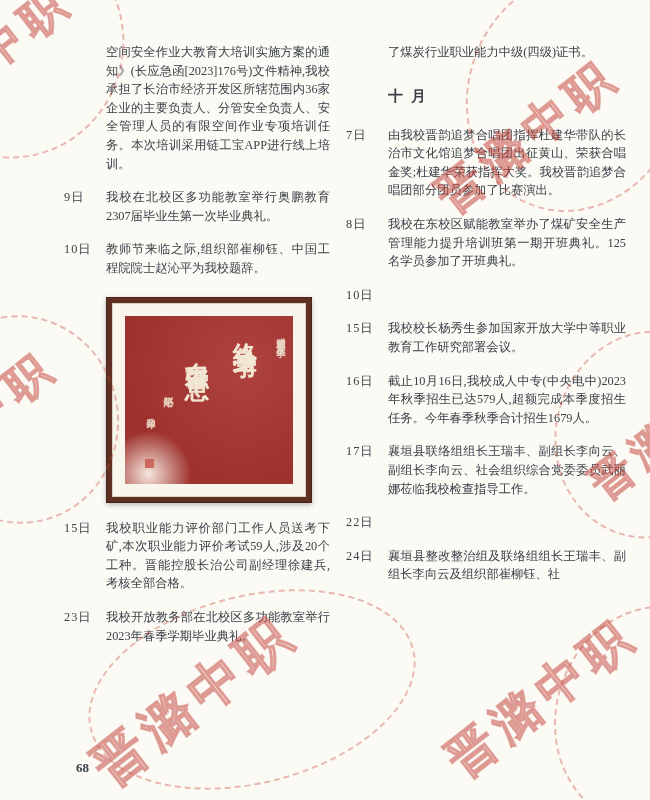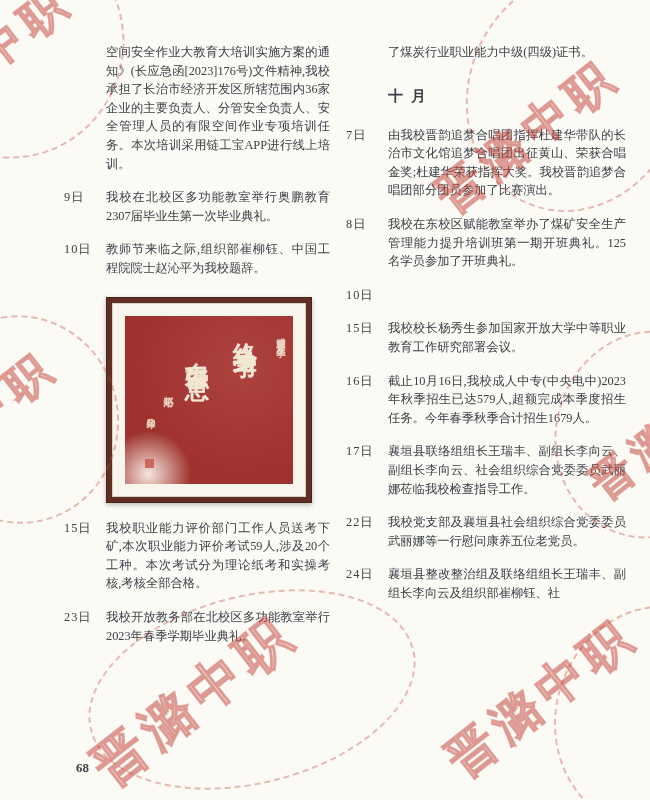--- a/index.html
+++ b/index.html
@@ -92,21 +92,21 @@
           <span class="vtext cal-main" style="right:80px;top:26px;">自强不息</span>
           <span class="vtext cal-sig" style="left:36px;top:72px;">赵沁平</span>
           <span class="vtext cal-sig" style="left:19px;top:95px;font-size:9px;">癸卯年</span>
           <span class="seal"></span>
         </div>
       </div>
     </div>
 
     <div class="entry">
       <span class="date">15日</span>
-      <span class="etext">我校职业能力评价部门工作人员送考下矿,本次职业能力评价考试59人,涉及20个工种。本次考试分为理论纸考和实操考核,考核全部合格。</span>
+      <span class="etext">我校职业能力评价部门工作人员送考下矿,本次职业能力评价考试59人,涉及20个工种。晋能控股长治公司副经理徐建兵,考核全部合格。</span>
     </div>
 
 
     <div class="entry">
       <span class="date">23日</span>
       <span class="etext">我校开放教务部在北校区多功能教室举行2023年春季学期毕业典礼。</span>
     </div>
 
 
   </div>
@@ -141,21 +141,20 @@
       <span class="etext">截止10月16日,我校成人中专(中央电中)2023年秋季招生已达579人,超额完成本季度招生任务。今年春季秋季合计招生1679人。</span>
     </div>
 
     <div class="entry">
       <span class="date">17日</span>
       <span class="etext">襄垣县联络组组长王瑞丰、副组长李向云、副组长李向云、社会组织综合党委委员武丽娜莅临我校检查指导工作。</span>
     </div>
 
     <div class="entry">
       <span class="date">22日</span>
-      <span class="etext">我校党支部及襄垣县社会组织综合党委委员武丽娜等一行慰问康养五位老党员。</span>
     </div>
 
     <div class="entry">
       <span class="date">24日</span>
       <span class="etext">襄垣县整改整治组及联络组组长王瑞丰、副组长李向云及组织部崔柳钰、社</span>
     </div>
 
   </div>
 </div>
 

